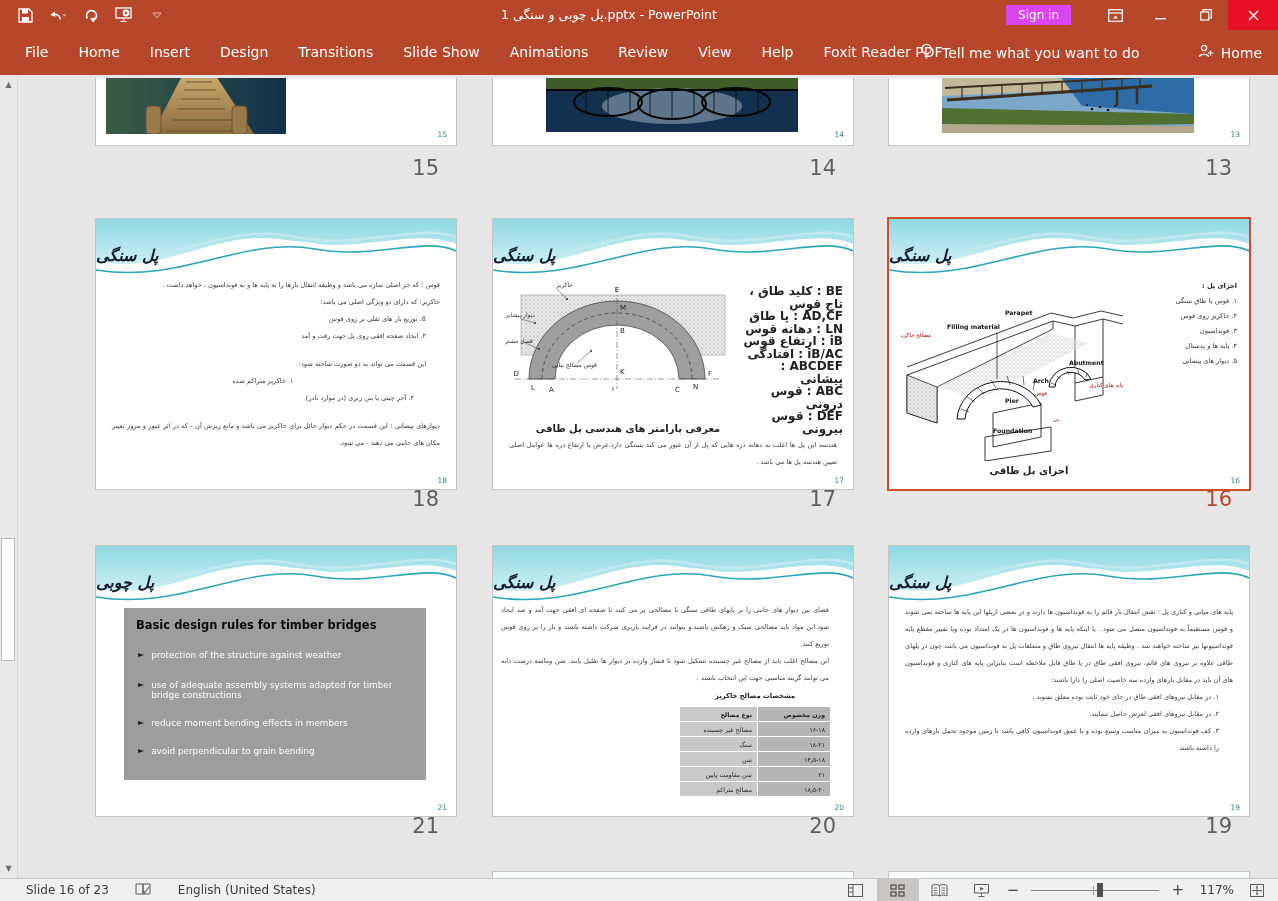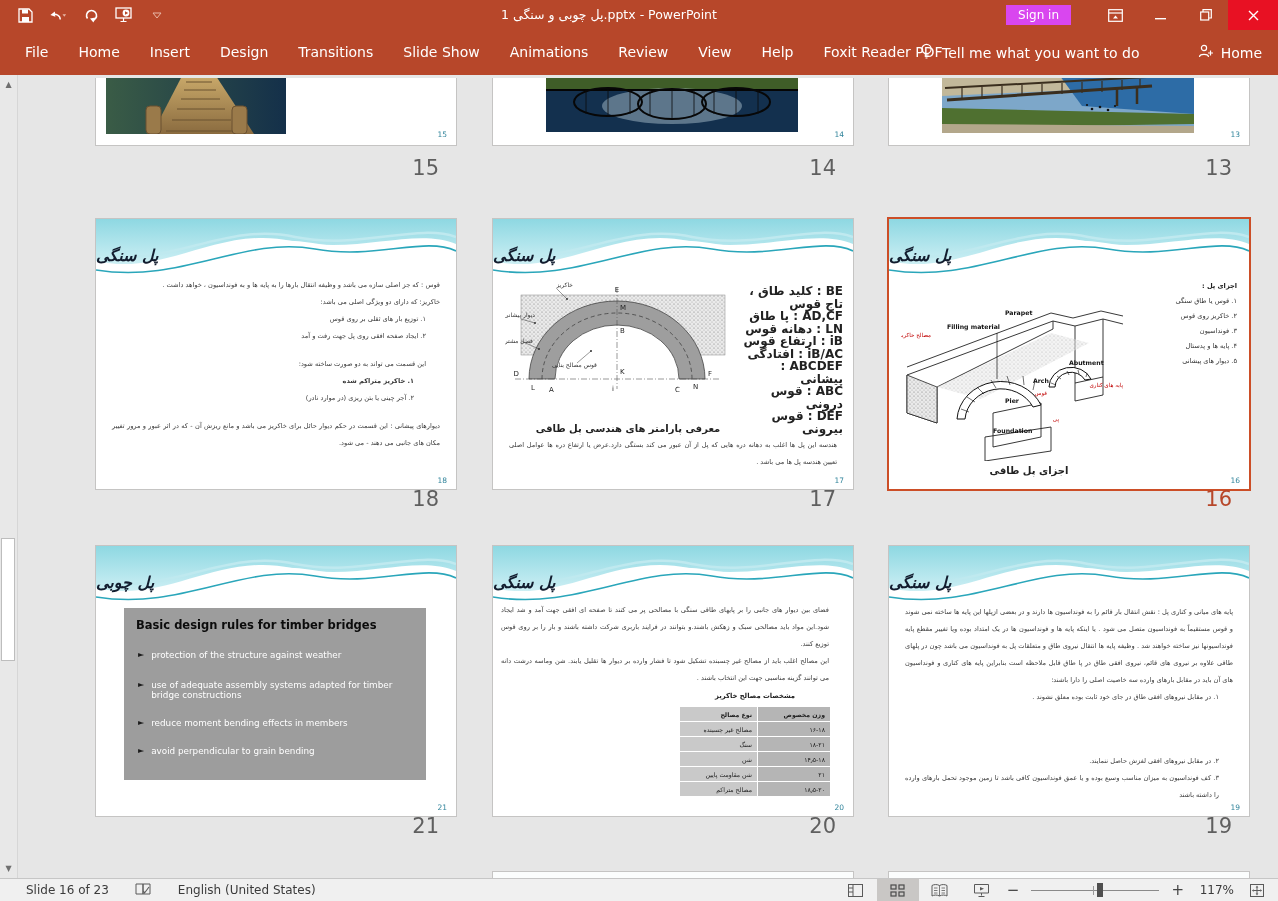--- a/index.html
+++ b/index.html
@@ -292,25 +292,25 @@
 <div class="sorter-num" style="left:888px;top:156px;">13</div>
 
 <div class="thumb" style="left:95px;top:218px;">
   <svg class="wave" width="360" height="58" viewBox="0 0 360 58">
       <use href="#waveheader"></use>
     </svg>
   <div class="slide-title">پل سنگی</div>
   <div class="fa j" style="position:absolute;left:16px;top:58px;width:328px;">
     <div>قوس : که جز اصلی سازه می باشد و وظیفه انتقال بارها را به پایه ها و به فونداسیون ، خواهد داشت .</div>
     <div>خاکریز: که دارای دو ویژگی اصلی می باشد:</div>
-    <div class="item" style="text-align:right;">۱.    توزیع بار های ثقلی بر روی قوس</div>
+    <div class="item" style="text-align:right;">8.    توزیع بار های ثقلی بر روی قوس</div>
     <div class="item" style="text-align:right;">۲.    ایجاد صفحه افقی روی پل جهت رفت و آمد</div>
     <div style="height:11px;"></div>
     <div class="item" style="text-align:right;">این قسمت می تواند به دو صورت ساخته شود:</div>
-    <div class="item" style="padding-right:26px;text-align:right;font-weight:bold;">۱.    خاکریز متراکم شده</div>
+    <div class="item" style="padding-right:26px;text-align:center;">۱.    خاکریز متراکم شده</div>
     <div class="item" style="padding-right:26px;text-align:right;">۲.    آجر چینی یا بتن ریزی (در موارد نادر)</div>
     <div style="height:11px;"></div>
     <div>دیوارهای پیشانی : این قسمت در حکم دیوار حائل برای خاکریز می باشد و مانع ریزش آن -  که در اثر عبور و مرور تغییر مکان های جانبی می دهند - می شود.</div>
   </div>
   <span class="pagenum">18</span>
 </div>
 
 <div class="thumb" style="left:492px;top:218px;">
   <svg class="wave" width="360" height="58" viewBox="0 0 360 58">
       <use href="#waveheader"></use>
@@ -497,21 +497,21 @@
 </div>
 
 <div class="thumb" style="left:888px;top:545px;">
   <svg class="wave" width="360" height="58" viewBox="0 0 360 58">
       <use href="#waveheader"></use>
     </svg>
   <div class="slide-title">پل سنگی</div>
   <div class="fa j" style="position:absolute;left:16px;top:58px;width:328px;">
     <div>پایه های میانی و کناری پل : نقش انتقال بار قائم را به فونداسیون ها دارند و در بعضی ازپلها این پایه ها ساخته نمی شوند و قوس مستقیماً به فونداسیون متصل می شود . یا اینکه پایه ها و فونداسیون ها در یک امتداد بوده ویا تغییر مقطع پایه فونداسیونها نیز ساخته خواهند شد . وظیفه پایه ها انتقال نیروی طاق و متعلقات پل به فونداسیون می باشد  چون در پلهای طاقی علاوه بر نیروی های قائم، نیروی افقی طاق در پا طاق قابل ملاحظه است بنابراین پایه های کناری  و فونداسیون های آن باید در مقابل بارهای وارده سه خاصیت اصلی را دارا باشند:</div>
     <div class="item" style="text-align:right;">۱.    در مقابل نیروهای  افقی طاق در جای خود ثابت بوده معلق نشوند .</div>
-    <div class="item" style="text-align:right;margin-top:47px;">۲.    در مقابل نیروهای افقی لغزش حاصل ننمایند.</div>
+    <div class="item" style="text-align:right;">۲.    در مقابل نیروهای افقی لغزش حاصل ننمایند.</div>
     <div class="item">۳.    کف فونداسیون به میزان مناسب وسیع بوده و یا عمق فونداسیون کافی باشد تا زمین موجود تحمل بارهای وارده را داشته باشند</div>
   </div>
   <span class="pagenum">19</span>
 </div>
 
 <div class="sorter-num" style="left:95px;top:814px;">21</div>
 <div class="sorter-num" style="left:492px;top:814px;">20</div>
 <div class="sorter-num" style="left:888px;top:814px;">19</div>
 
 <div class="thumb-sliver" style="left:492px;top:871px;"></div>

